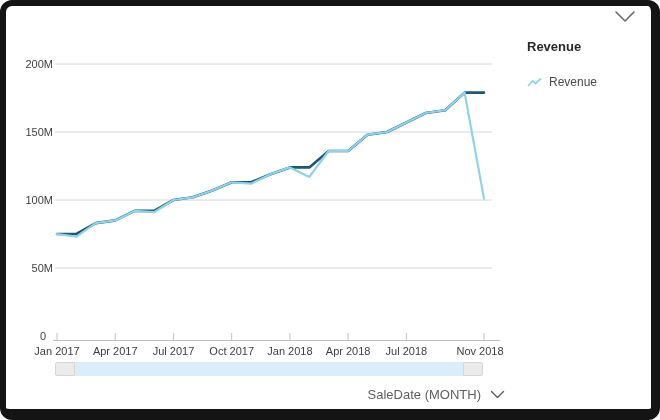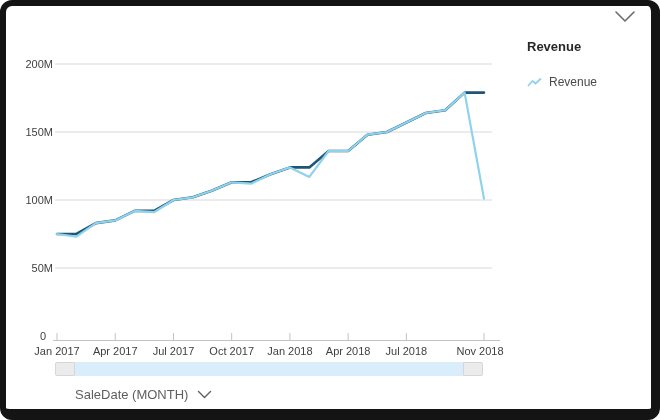--- a/index.html
+++ b/index.html
@@ -12,21 +12,21 @@
   .legend{position:absolute;left:527px;top:39px;}
   .legend-title{font-size:13px;font-weight:700;color:#282828;margin-bottom:21px;}
   .legend-item{display:flex;align-items:center;gap:7px;margin-bottom:13px;cursor:pointer;}
   .legend-item .lbl{font-size:12px;color:#4a4a4a;}
   #chart{position:absolute;left:0;top:0;}
   .slider{position:absolute;left:55px;top:362px;width:428px;height:14px;display:flex;cursor:pointer;}
   .slider .handle{width:20px;background:#ebebeb;border:1px solid #d6d6d6;box-sizing:border-box;}
   .slider .handle.left{border-radius:2px 0 0 2px;}
   .slider .handle.right{border-radius:0 2px 2px 0;}
   .slider .range{flex:1;background:#d9eefa;}
-  .footer{position:absolute;left:75px;top:385px;width:430px;text-align:left;}
+  .footer{position:absolute;left:75px;top:385px;width:430px;text-align:right;}
   .footer-inner{display:inline-flex;align-items:center;gap:9px;cursor:pointer;
                 font-size:13px;color:#5f5f5f;}
 </style>
 </head>
 <body>
 
 <div id="stage">
 
 
   <svg class="top-chevron" viewBox="0 0 24 15">

